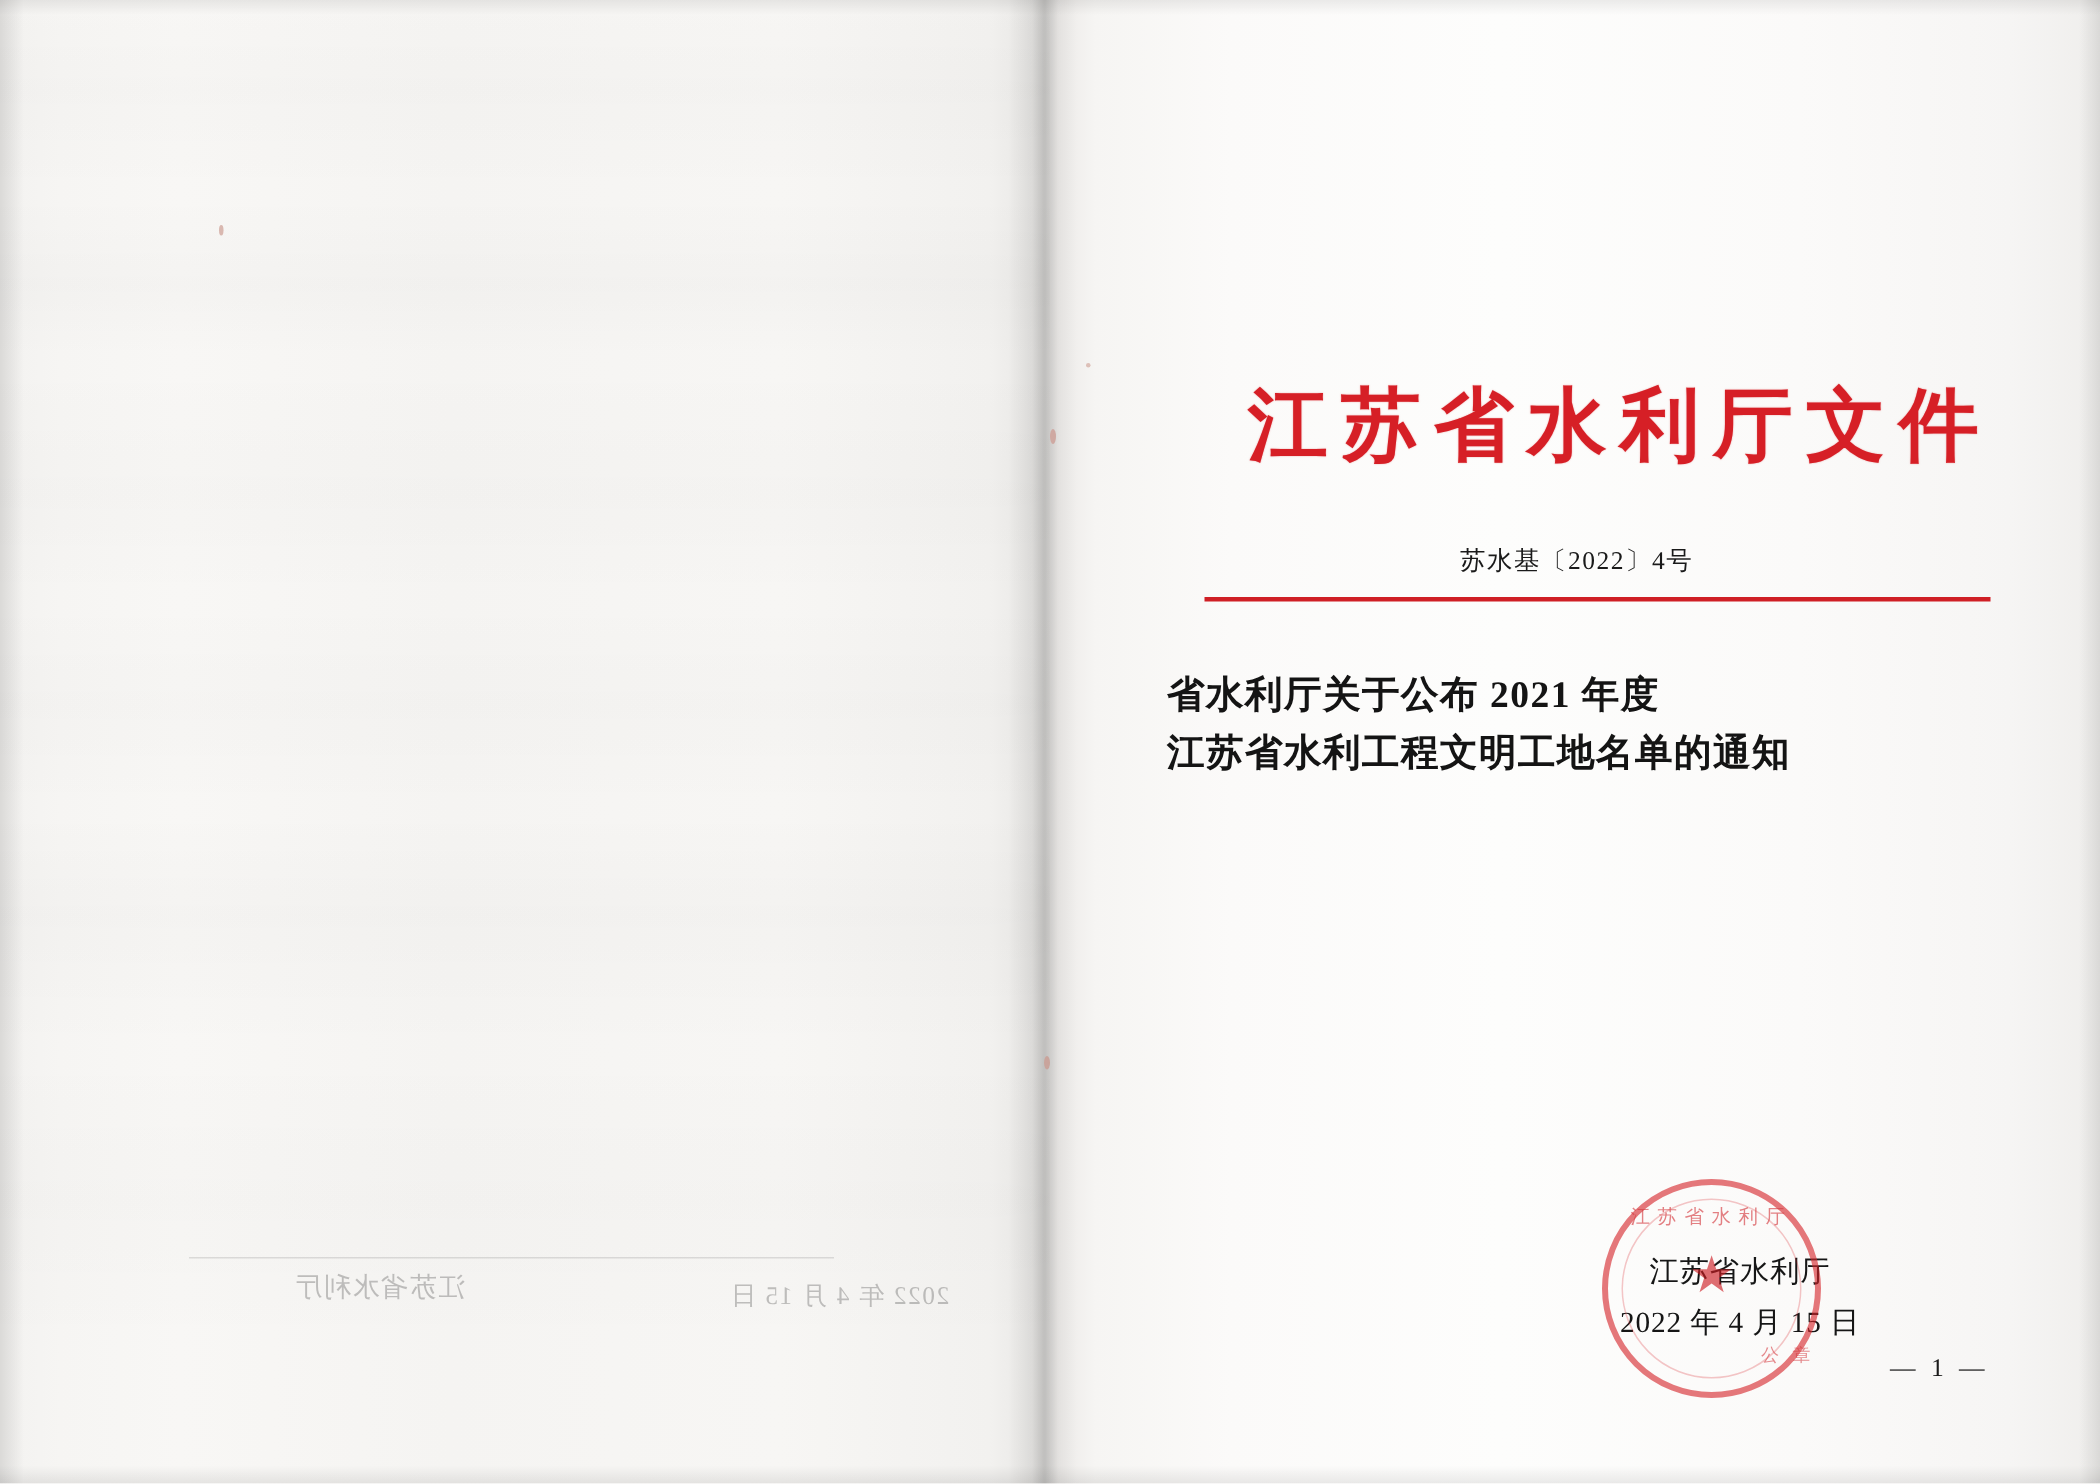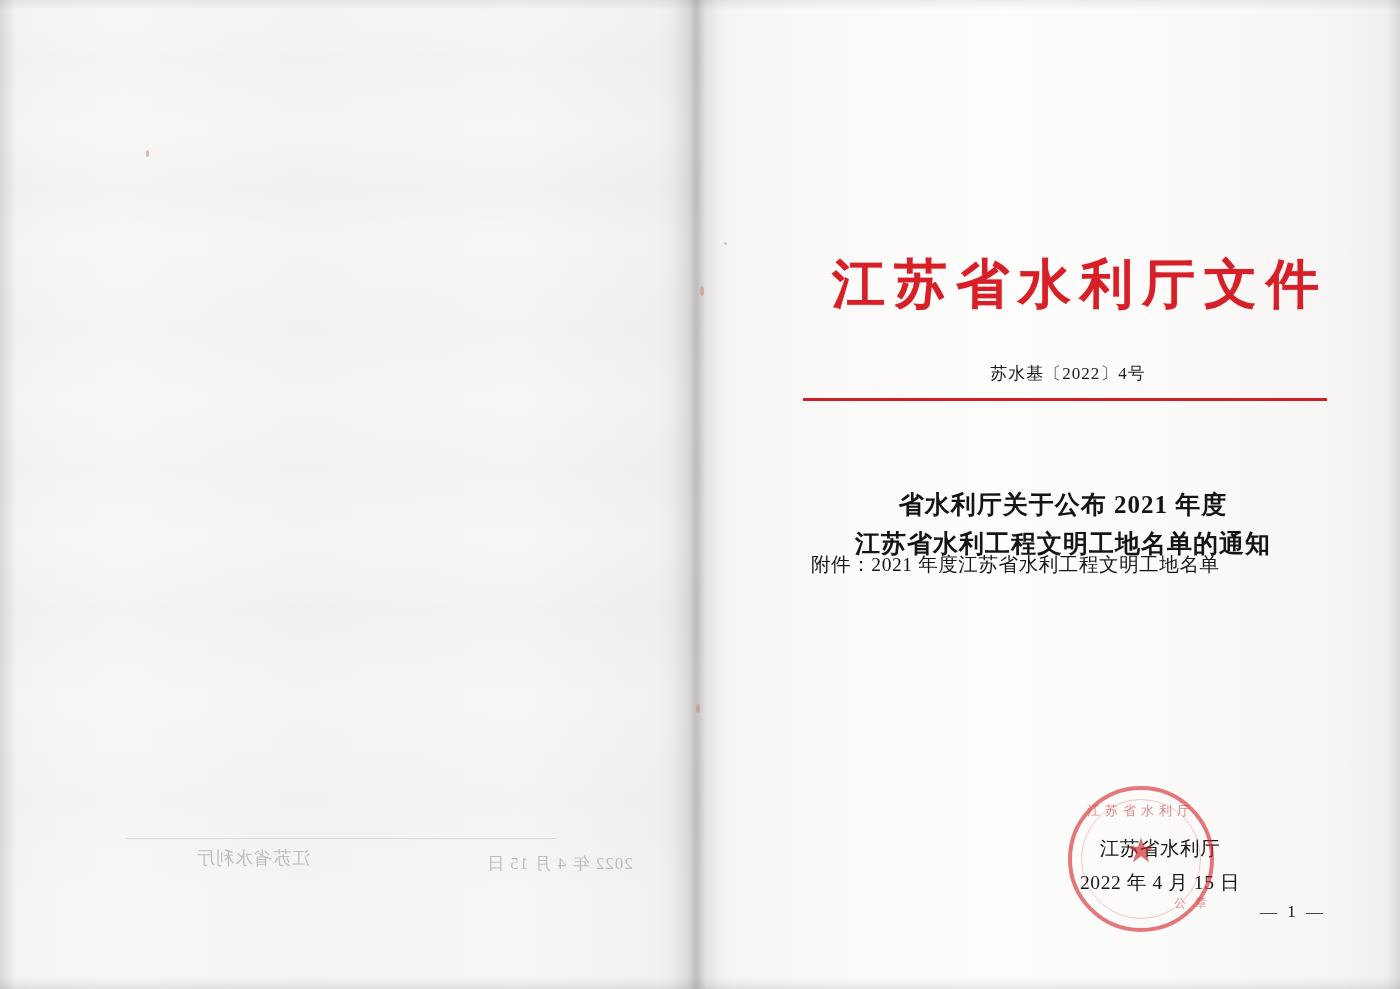--- a/index.html
+++ b/index.html
@@ -110,21 +110,21 @@
     font-size: 53px;
     letter-spacing: 9px;
     line-height: 1.05;
     text-shadow: 0 0 1px rgba(214,31,38,0.5);
     white-space: nowrap;
     margin-top: 24px;
   }
 
   .docnum {
     position: absolute;
-    left: 90px;
+    left: 73px;
     top: 362px;
     width: 520px;
     text-align: center;
     color: #1a1a1a;
     font-size: 17px;
     letter-spacing: 1px;
   }
 
   .redline {
     position: absolute;
@@ -133,27 +133,25 @@
     width: 524px;
     height: 3px;
     background: #cf1f25;
   }
 
   .title {
     position: absolute;
     left: 60px;
     top: 445px;
     width: 570px;
-    text-align: center;
     font-size: 25px;
     font-weight: bold;
     color: #141414;
     line-height: 1.55;
     letter-spacing: 1px;
-    margin-top: 41px;
   }
 
   .body {
     position: absolute;
     left: 54px;
     top: 545px;
     width: 570px;
     font-size: 19.5px;
     color: #161616;
     line-height: 2.06;
@@ -273,21 +271,20 @@
     <div class="docnum">苏水基〔2022〕4号</div>
 
     <div class="redline"></div>
 
     <div class="title">
       <div>省水利厅关于公布 2021 年度</div>
       <div>江苏省水利工程文明工地名单的通知</div>
     </div>
 
     <div class="body">
-      <p class="indent">附件：2021 年度江苏省水利工程文明工地名单</p>
     </div>
 
     <div class="sign">
       <div>江苏省水利厅</div>
       <div>2022 年 4 月 15 日</div>
     </div>
 
     <div class="seal">
       <div class="seal-inner"></div>
       <div class="seal-text-top">江苏省水利厅</div>

